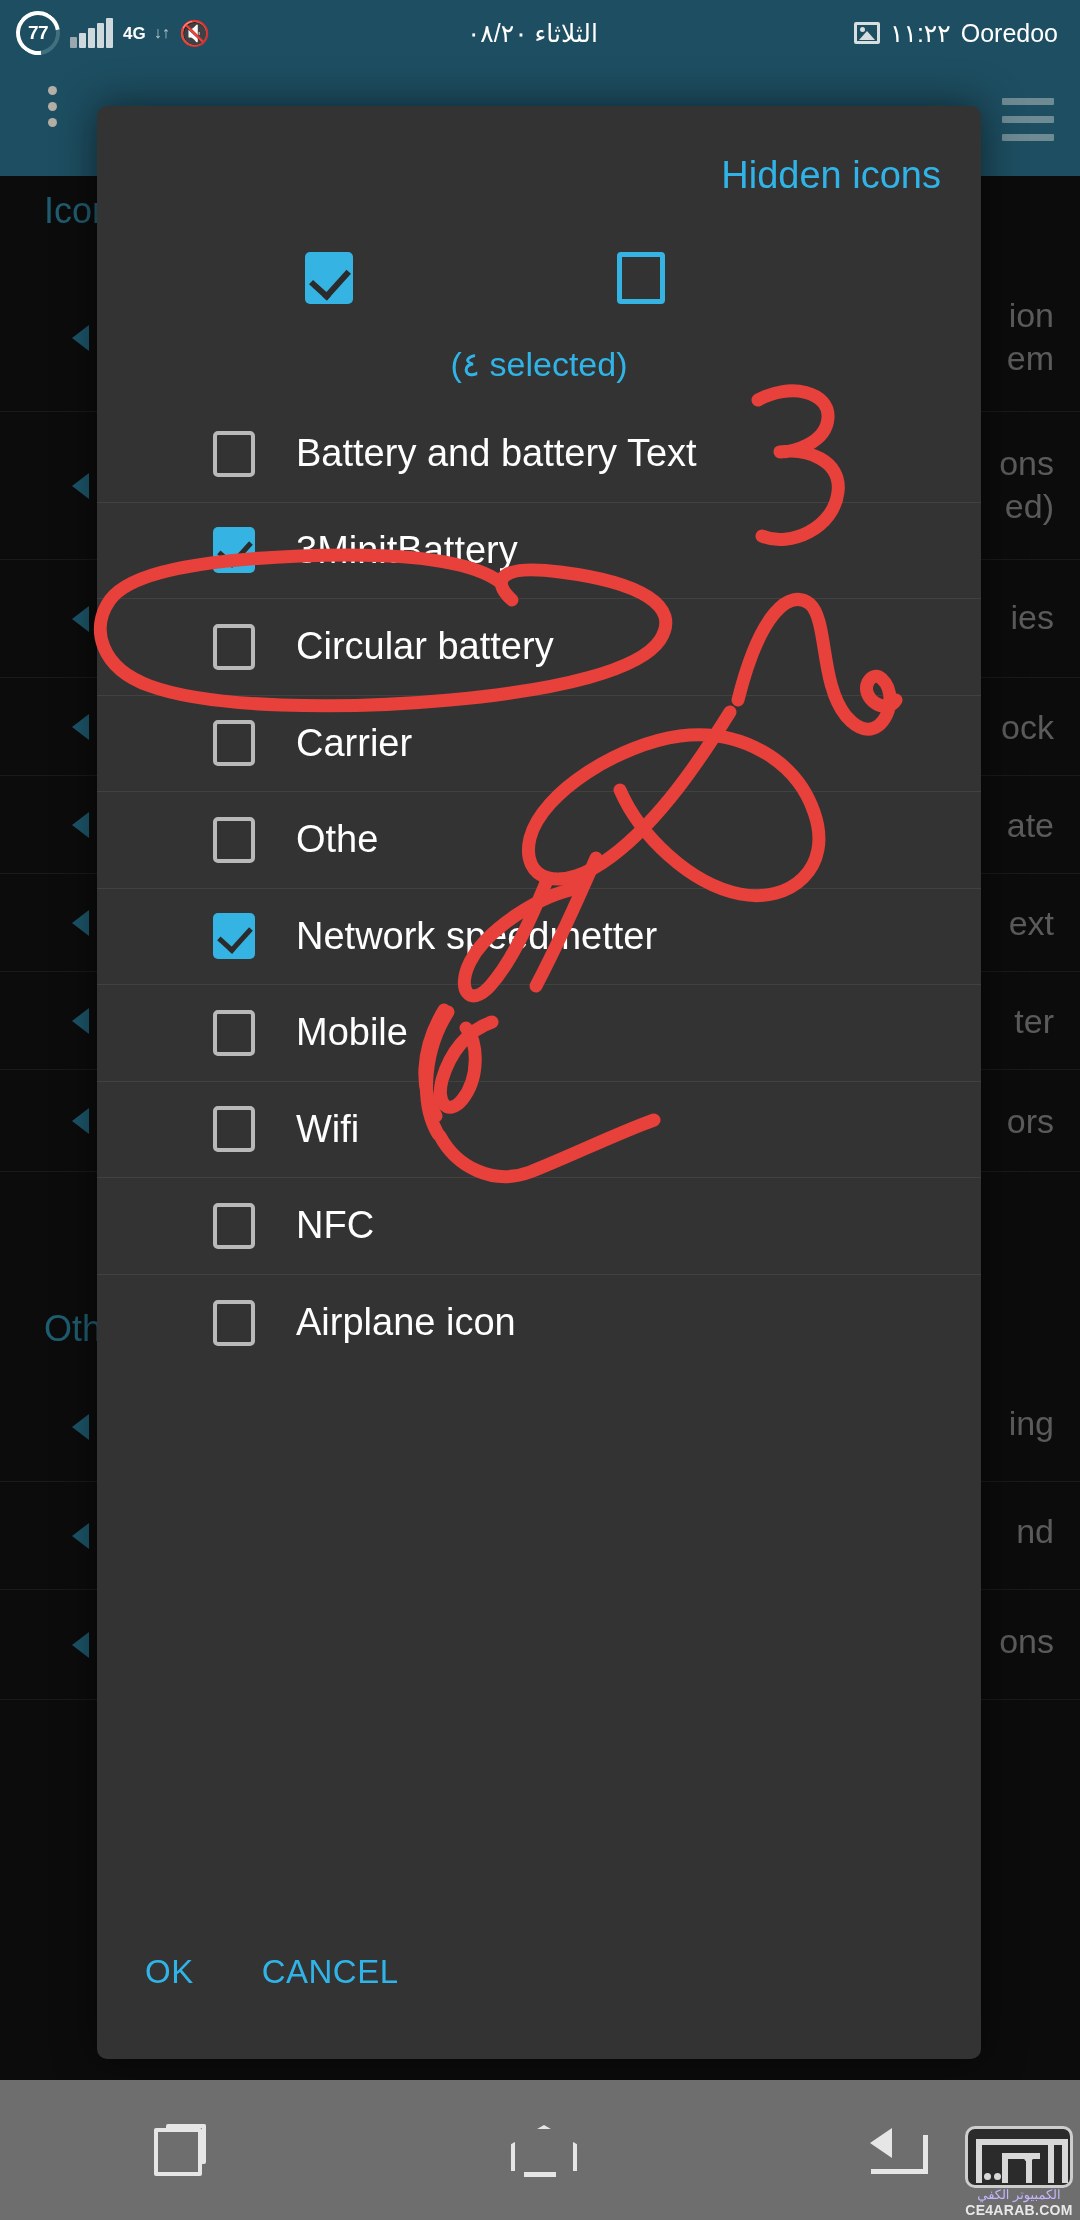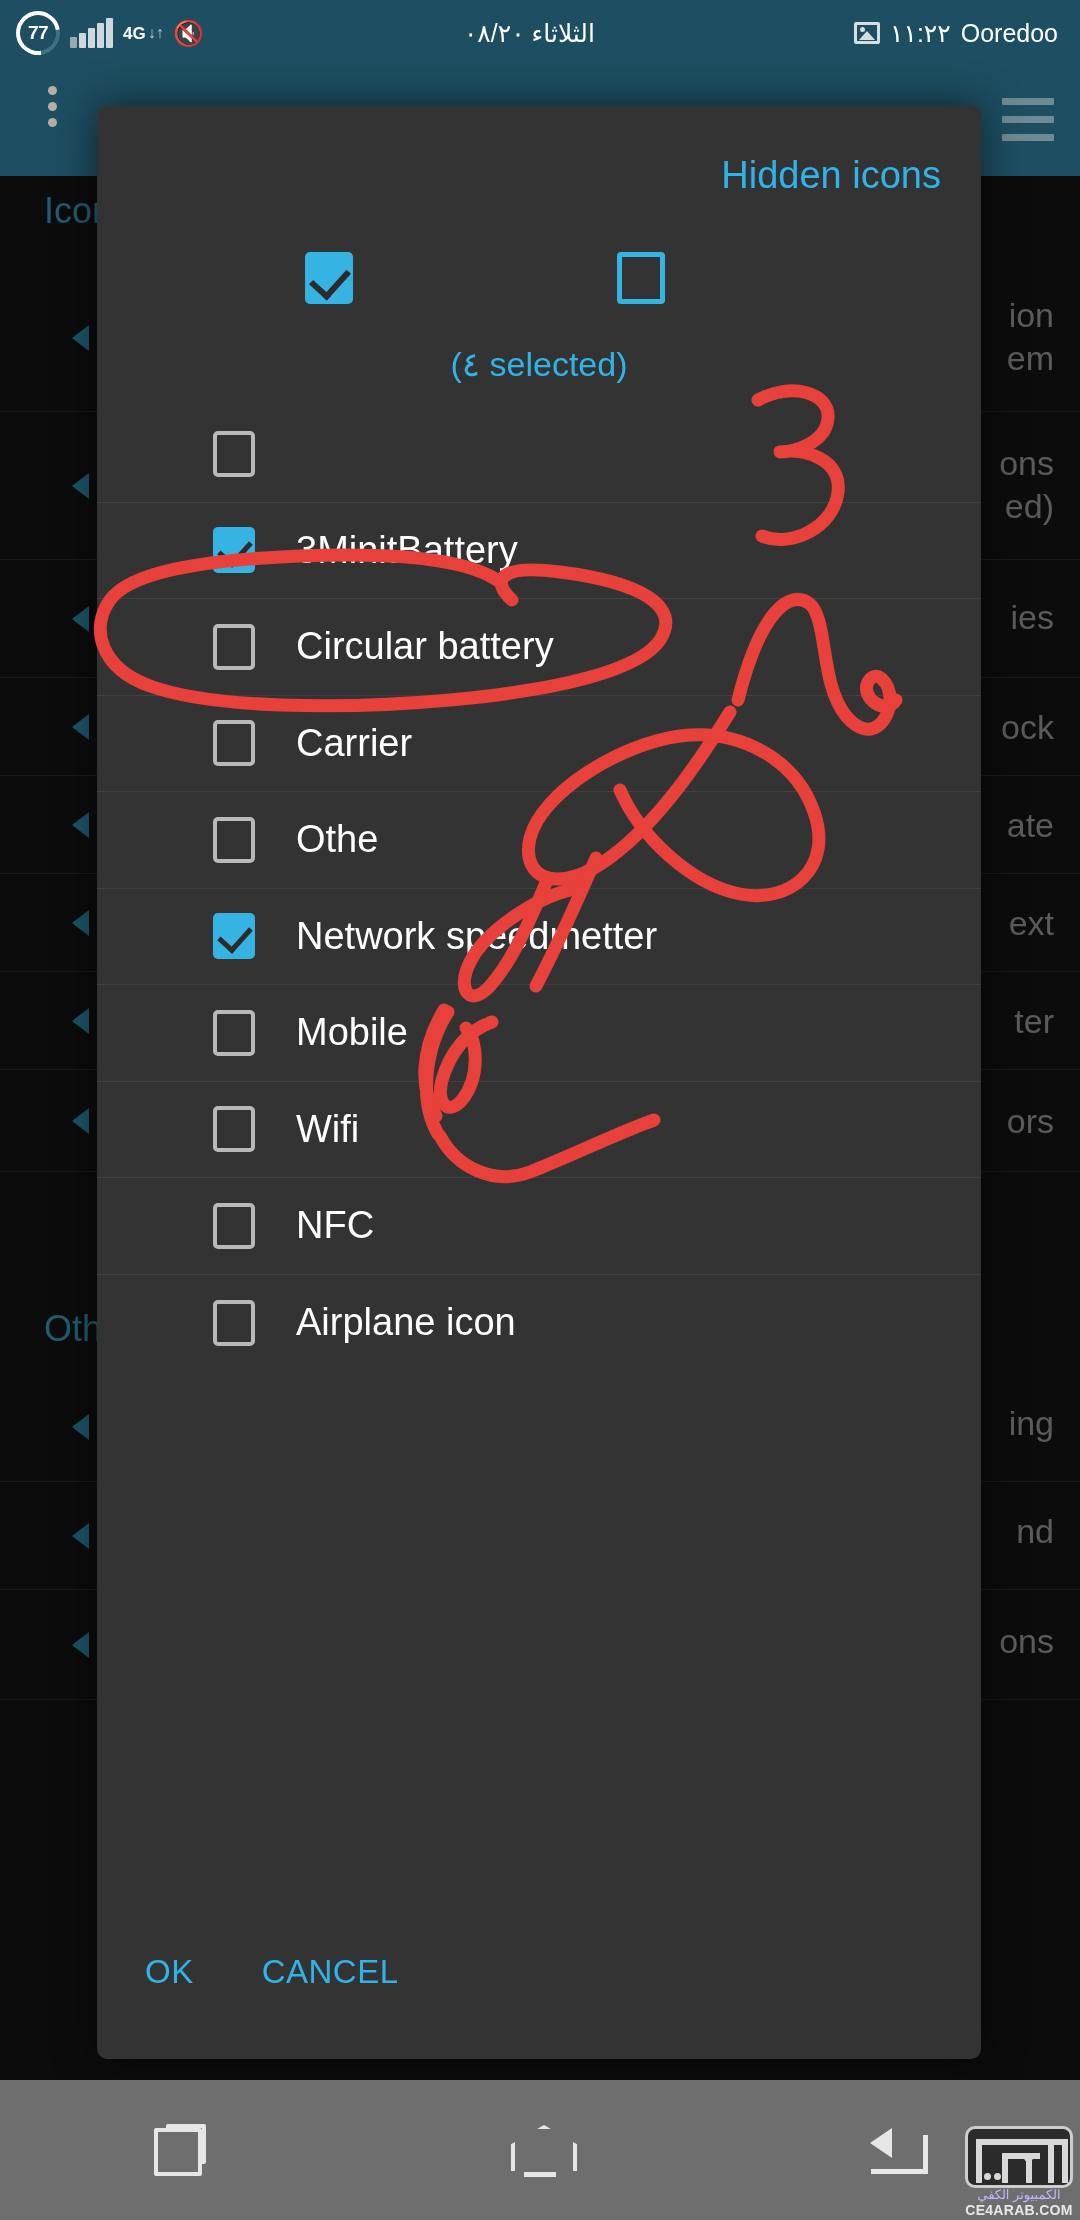--- a/index.html
+++ b/index.html
@@ -51,21 +51,21 @@
     font-weight: bold;
     letter-spacing: -0.5px;
   }
   .sig-bars { display: flex; align-items: flex-end; gap: 2px; height: 30px; }
   .sig-bars i { display: block; width: 7px; background: #cfd8dc; border-radius: 1px; }
   .sig-bars i.b0 { height: 11px; background: #9aa7ac; }
   .sig-bars i.b1 { height: 15px; }
   .sig-bars i.b2 { height: 20px; }
   .sig-bars i.b3 { height: 25px; }
   .sig-bars i.b4 { height: 30px; }
-  .net-type { display: flex; align-items: center; gap: 2px; }
+  .net-type { display: flex; align-items: center; gap: 8px; }
   .net-type .g { font-size: 17px; font-weight: bold; line-height: 1; color: #ffffff;
                  display:flex; flex-direction:column; align-items:flex-start;}
   .net-type .arrows { font-size: 16px; color: #b9c7cc; line-height: 0.85; }
   .mute-icon { font-size: 25px; line-height: 1; color: #ffffff; }
 
   .sb-center {
     flex: 1;
     text-align: center;
     font-size: 25px;
     direction: rtl;
@@ -479,20 +479,21 @@
       <div id="cb-select-all" class="cb-lg checked"></div>
       <div id="cb-hidden-all" class="cb-lg unchecked"></div>
     </div>
 
     <div id="selected-count">(٤ selected)</div>
 
     <div id="dialog-list">
 
       <div class="list-row">
         <div class="cb off"></div>
+        <div class="row-label">Battery and battery Text</div>
       </div>
 
       <div class="list-row">
         <div class="cb on"></div>
         <div class="row-label">3MinitBattery</div>
       </div>
 
       <div class="list-row">
         <div class="cb off"></div>
         <div class="row-label">Circular battery</div>

